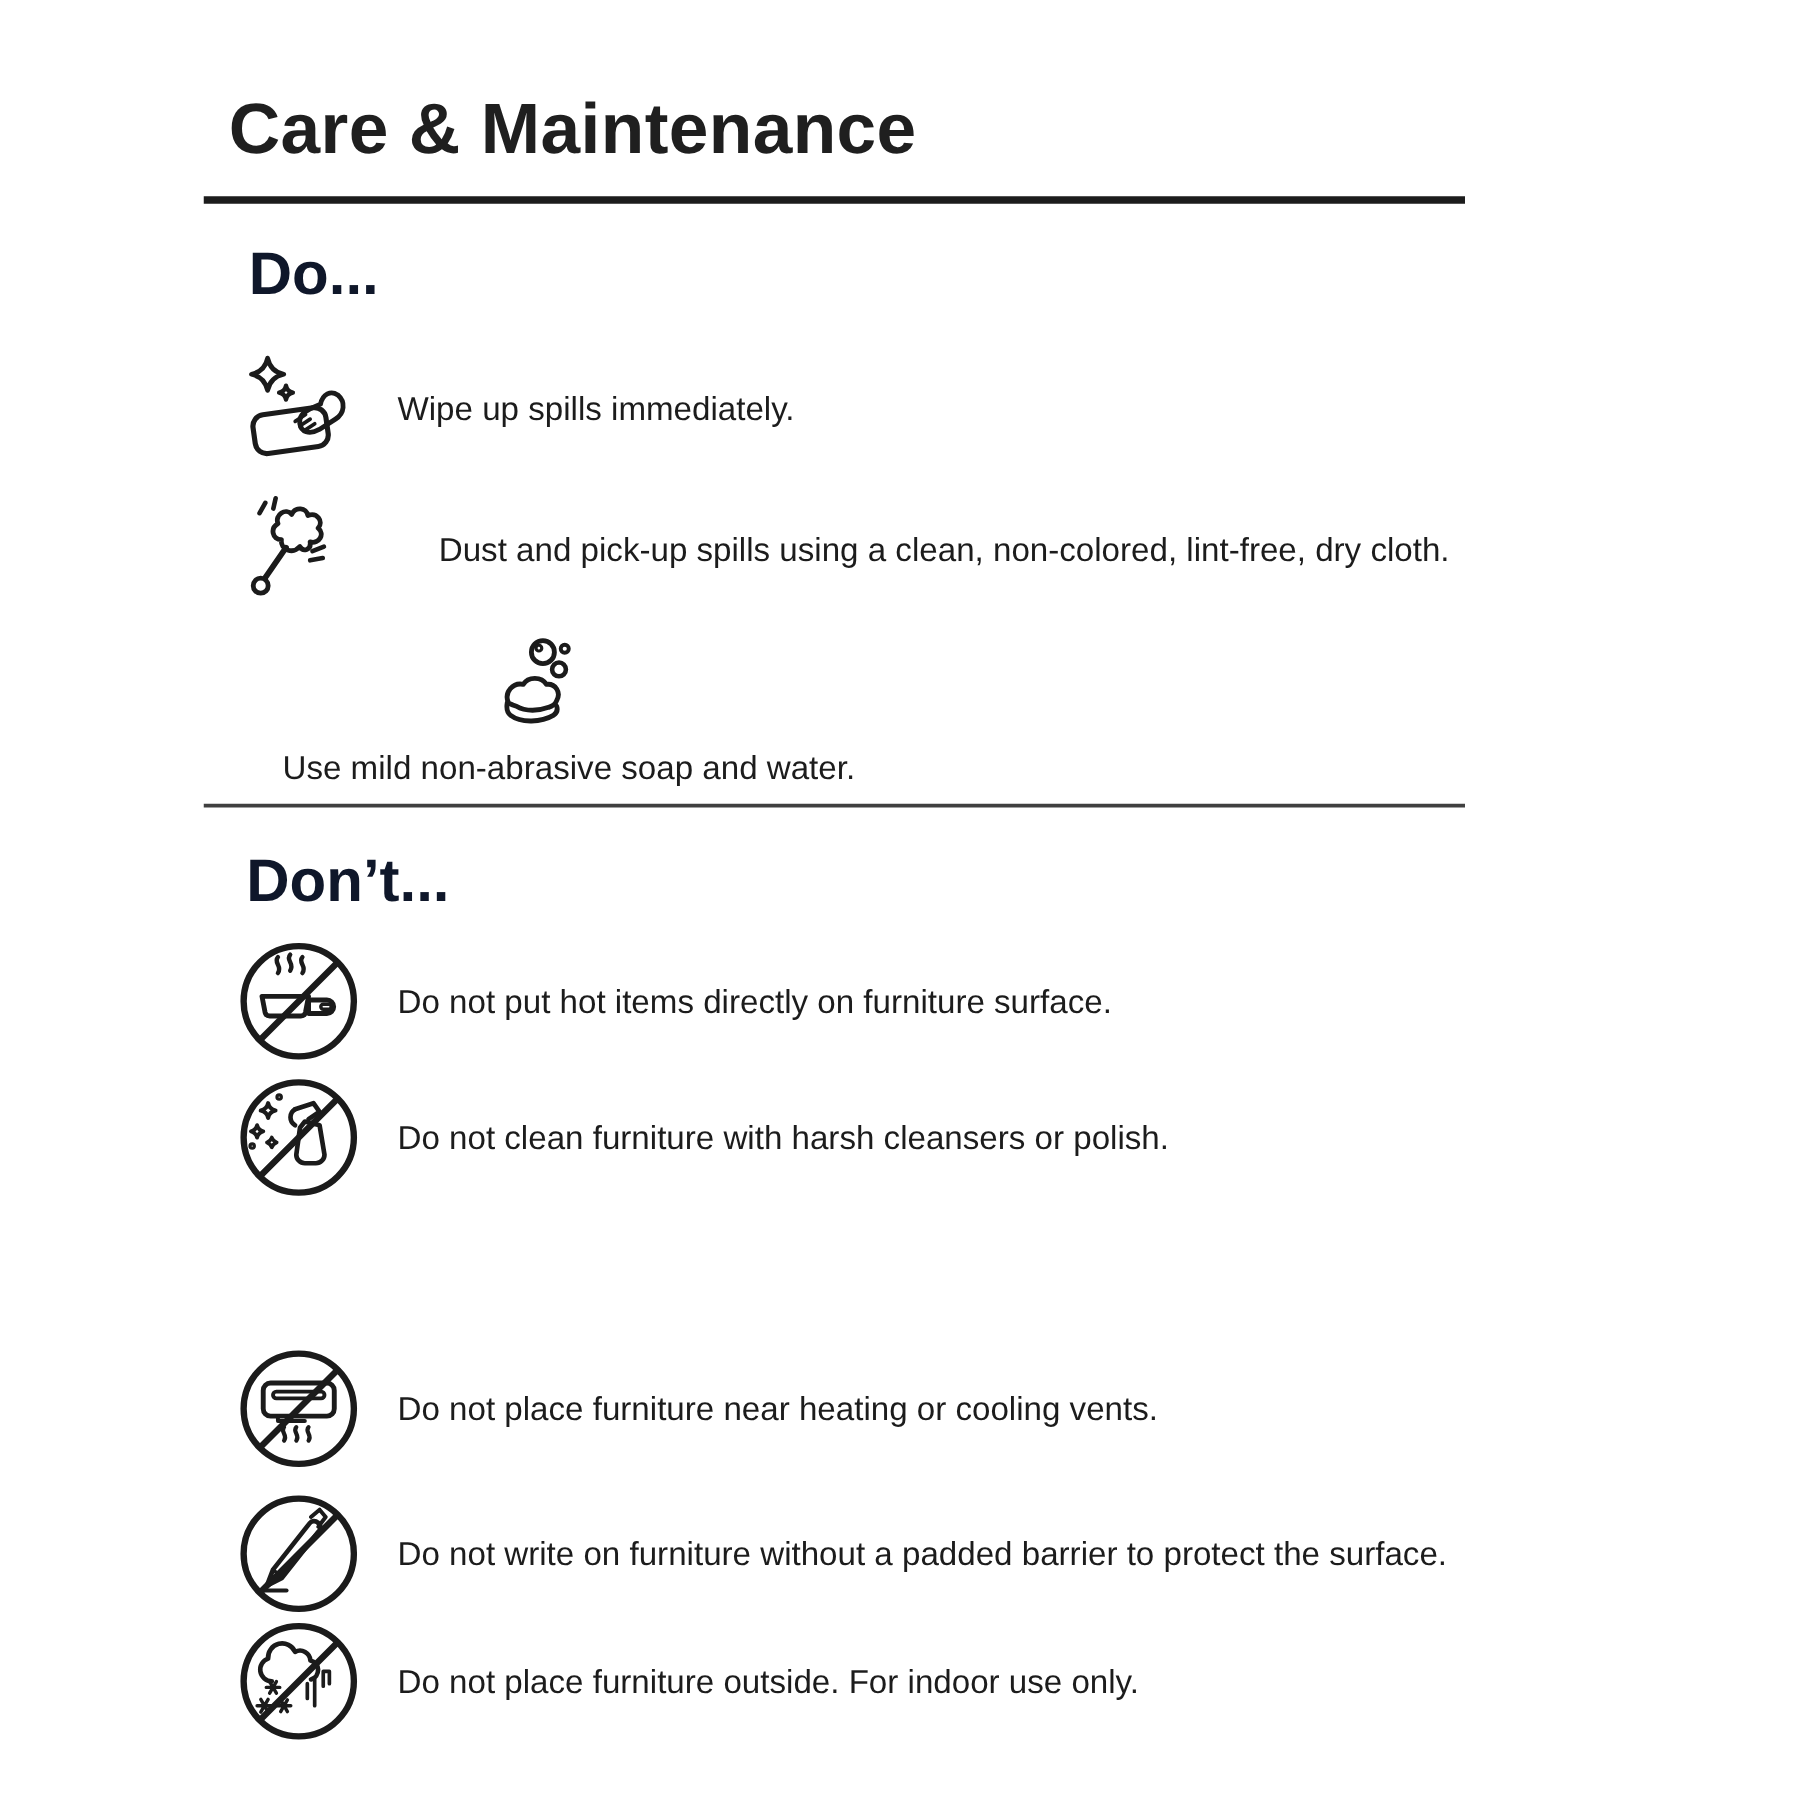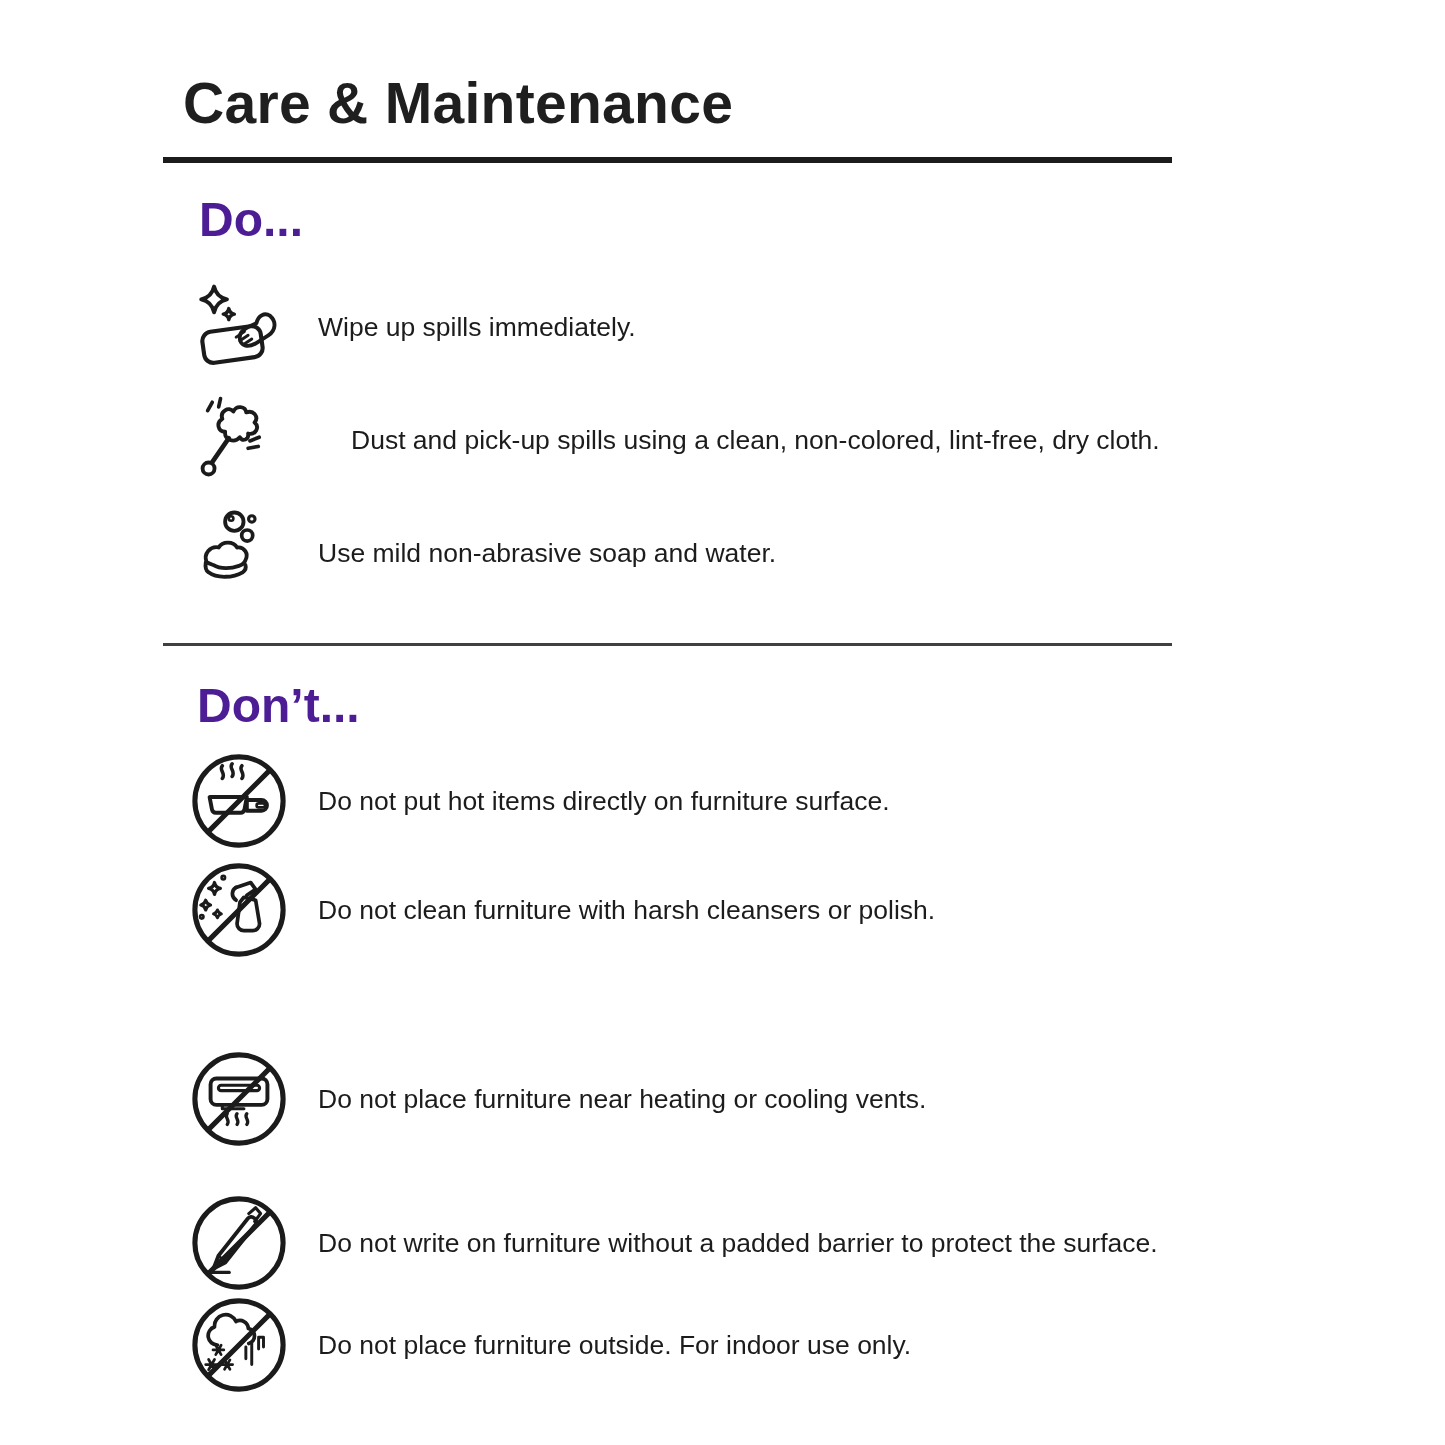--- a/index.html
+++ b/index.html
@@ -6,21 +6,21 @@
   .page{
     position:relative;width:1172px;height:1445px;background:#ffffff;
     font-family:"Liberation Sans", sans-serif;color:#1b1b1b;overflow:hidden;
   }
   .title{
     position:absolute;left:183px;top:70px;font-size:57px;font-weight:bold;
     letter-spacing:.3px;color:#1f1f1f;white-space:nowrap;
   }
   .rule-thick{position:absolute;left:163px;top:157px;width:1096px;height:6px;background:#1c1c1c;}
   .rule-thin{position:absolute;left:163px;top:643px;width:1096px;height:3px;background:#404040;}
-  .section-heading{position:absolute;font-size:48px;font-weight:bold;color:#4c1d95;white-space:nowrap;}
+  .section-heading{position:absolute;font-size:48px;font-weight:bold;color:#0f172a;white-space:nowrap;}
   .heading-do{left:199px;top:192px;}
   .heading-dont{left:184px;top:678px;margin-left:13px;}
   .row{position:absolute;display:flex;align-items:center;}
   .do-row{left:192px;height:92px;text-align:center;}
   .do-row svg{width:92px;height:92px;flex:none;}
   .do-row .txt{margin-left:34px;}
   .dont-row{left:190px;height:98px;}
   .dont-row svg{width:98px;height:98px;flex:none;}
   .dont-row .txt{margin-left:30px;}
   .txt{font-size:26.5px;color:#1c1c1c;white-space:nowrap;}
@@ -51,21 +51,21 @@
     <svg viewBox="0 0 100 100">
       <path d="M22,9 l-5,9 M31,5 l-2,9" stroke-width="4"></path>
       <path d="M63,51 l10,-4 M61,59 l11,-2" stroke-width="4"></path>
       <path d="M52,47 c-6,7 -17,3 -16,-6 c-8,0 -10,-10 -3,-14 c-3,-8 7,-14 12,-8 c3,-7 13,-6 14,1 c8,-3 14,5 9,11 c6,5 1,14 -7,12 c1,7 -6,9 -9,4 z" stroke-width="4.2"></path>
       <line x1="40" y1="48" x2="22" y2="74" stroke-width="5"></line>
       <circle cx="18" cy="81" r="6.5" stroke-width="4.2"></circle>
     </svg>
     <div class="txt">Dust and pick-up spills using a clean, non-colored, lint-free, dry cloth.</div>
   </div>
 
-  <div class="row do-row" style="top:507px;">
+  <div class="row do-row" style="top:507px;flex-direction:column;">
     <svg viewBox="0 0 100 100">
       <circle cx="46" cy="16" r="10" stroke-width="4.2"></circle>
       <circle cx="42.5" cy="12.5" r="2.5" stroke-width="2.8"></circle>
       <circle cx="60" cy="31" r="6" stroke-width="4"></circle>
       <circle cx="65" cy="13" r="3.5" stroke-width="3.4"></circle>
       <path d="M16,60 c-4,-9 4,-18 13,-16 c4,-7 16,-7 20,0 c8,-1 13,7 9,14 c-1,3 -4,5 -7,6 c-8,3 -20,4 -28,-1 c-3,-1 -6,-2 -7,-3 z" stroke-width="4.2"></path>
       <path d="M15,60 c-1,6 0,9 3,11 c9,7 27,6 37,0 c3,-2 4,-5 3,-8" stroke-width="4.2"></path>
     </svg>
     <div class="txt">Use mild non-abrasive soap and water.</div>
   </div>
@@ -96,21 +96,21 @@
       <path d="M47,27 l15,-5 5,7 -9,6" stroke-width="3.8"></path>
       <path d="M47,27 c-5,3 -5,10 0,13" stroke-width="3.8"></path>
       <path d="M55,37 l12,3 4,24 a7,7 0 0 1 -7,7 h-9 a7,7 0 0 1 -7,-7 l3,-22 z" stroke-width="3.8"></path>
       <circle cx="50" cy="50" r="45" stroke-width="5.2"></circle>
       <line x1="19" y1="81" x2="81" y2="19" stroke-width="5.2"></line>
     </svg>
     <div class="txt">Do not clean furniture with harsh cleansers or polish.</div>
   </div>
 
 
-  <div class="row dont-row" style="top:1050px;">
+  <div class="row dont-row" style="top:1078px;">
     <svg viewBox="0 0 100 100">
       <rect x="21" y="29" width="58" height="27" rx="6" stroke-width="4"></rect>
       <rect x="29" y="36" width="42" height="5.5" rx="2.75" stroke-width="3.2"></rect>
       <path d="M33,56 v4 h22" stroke-width="3.2"></path>
       <path d="M38,65 c-3.5,4 3.5,6.5 0,11 M48,65 c-3.5,4 3.5,6.5 0,11 M58,65 c-3.5,4 3.5,6.5 0,11" stroke-width="3.4"></path>
       <circle cx="50" cy="50" r="45" stroke-width="5.2"></circle>
       <line x1="19" y1="81" x2="81" y2="19" stroke-width="5.2"></line>
     </svg>
     <div class="txt">Do not place furniture near heating or cooling vents.</div>
   </div>

